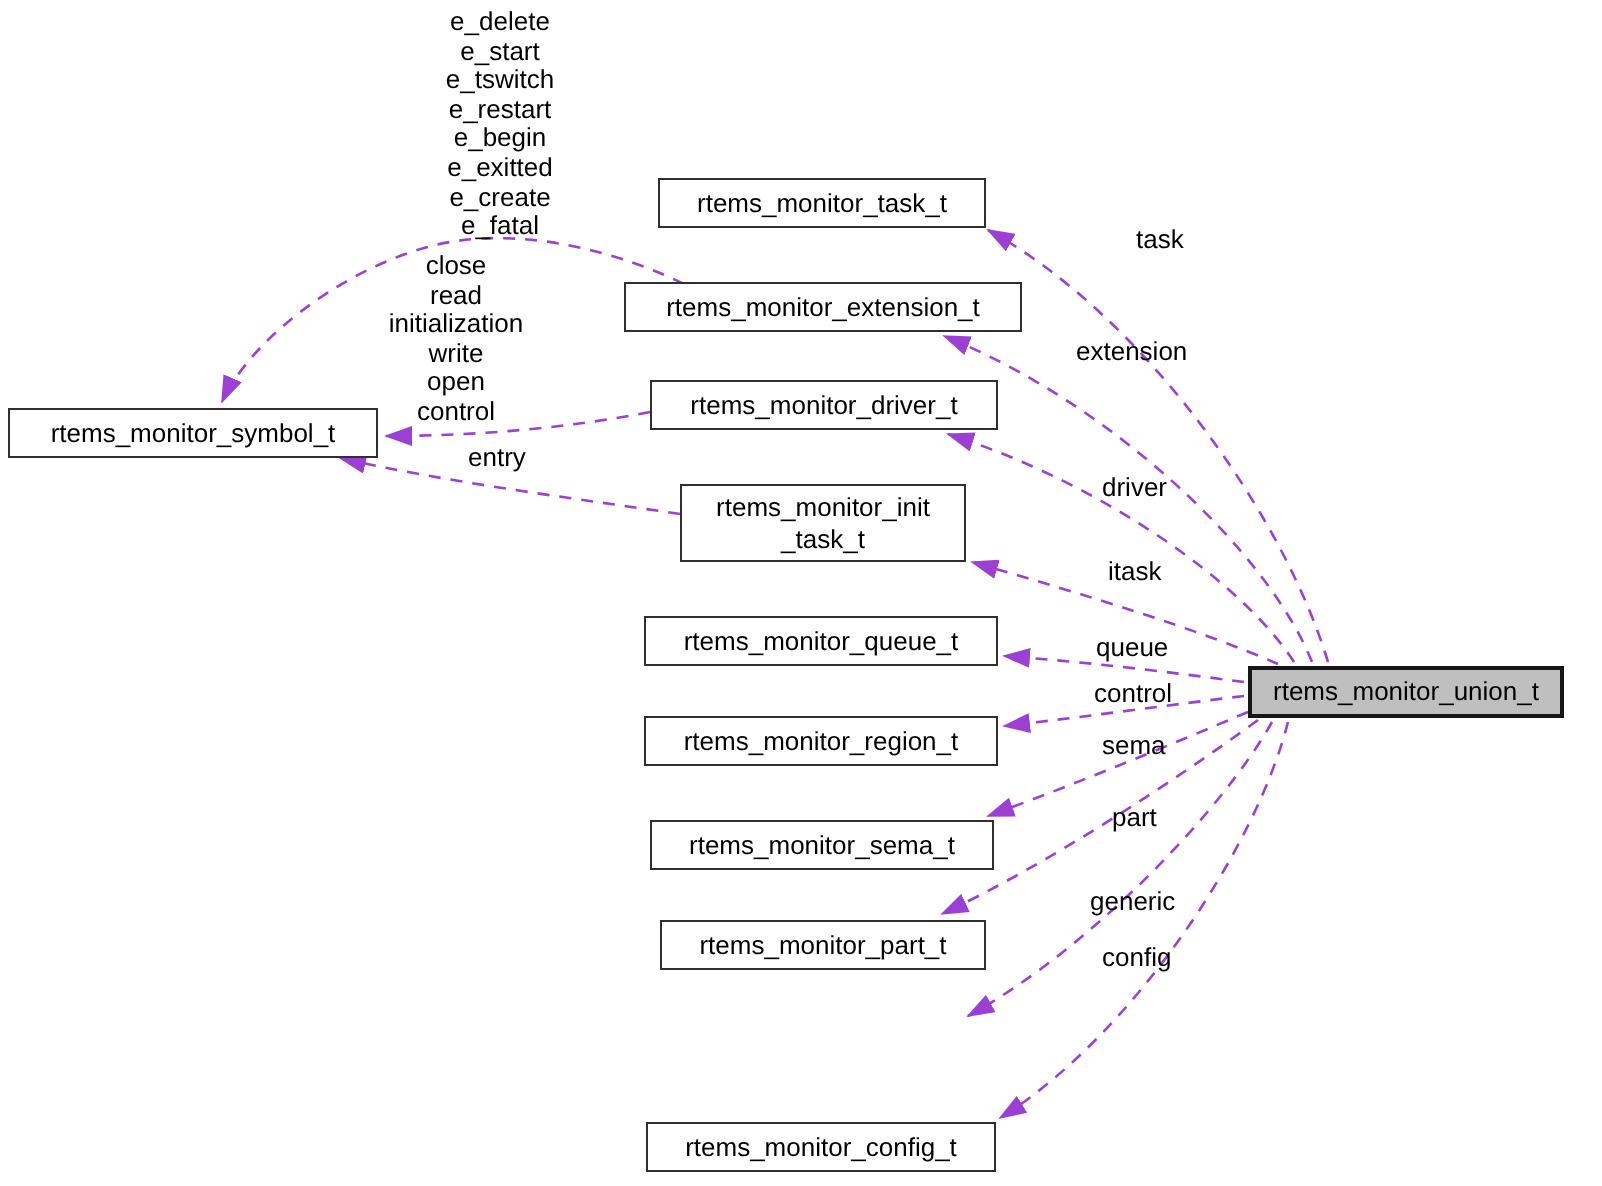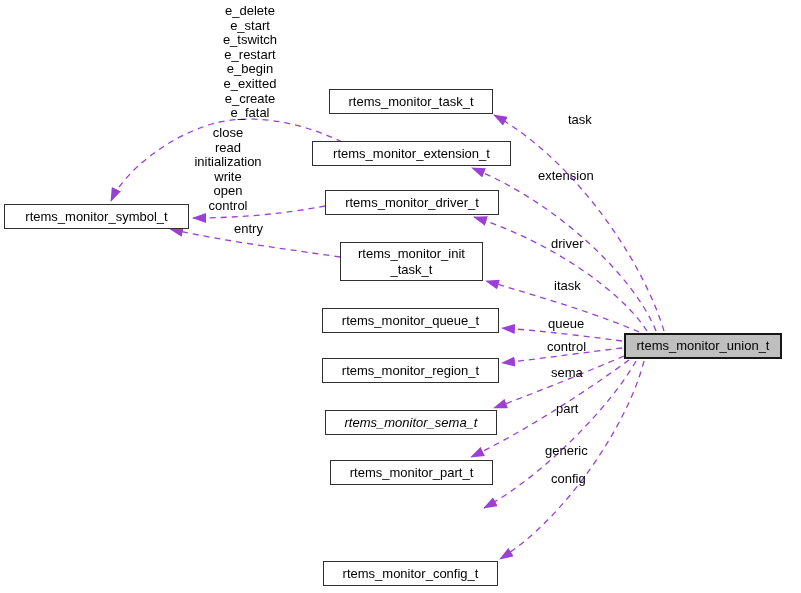--- a/index.html
+++ b/index.html
@@ -87,21 +87,21 @@
 
   <div class="node" style="left:325px; top:190px; width:174px; height:25px;">rtems_monitor_driver_t</div>
 
   <div class="node" style="left:340px; top:242px; width:143px; height:39px;">rtems_monitor_init
 _task_t</div>
 
   <div class="node" style="left:322px; top:308px; width:177px; height:25px;">rtems_monitor_queue_t</div>
 
   <div class="node" style="left:322px; top:358px; width:177px; height:25px;">rtems_monitor_region_t</div>
 
-  <div class="node" style="left:325px; top:410px; width:172px; height:25px;font-style:italic;">rtems_monitor_sema_t</div>
+  <div class="node" style="left:325px; top:410px; width:172px; height:25px;">rtems_monitor_sema_t</div>
 
   <div class="node" style="left:330px; top:460px; width:163px; height:25px;">rtems_monitor_part_t</div>
 
 
   <div class="node" style="left:323px; top:561px; width:175px; height:25px;">rtems_monitor_config_t</div>
 
   <div class="node focus" style="left:624px; top:333px; width:158px; height:26px;">rtems_monitor_union_t</div>
 
   <div class="elabel" style="left:568px; top:113px;">task</div>
   <div class="elabel" style="left:538px; top:169px;">extension</div>

